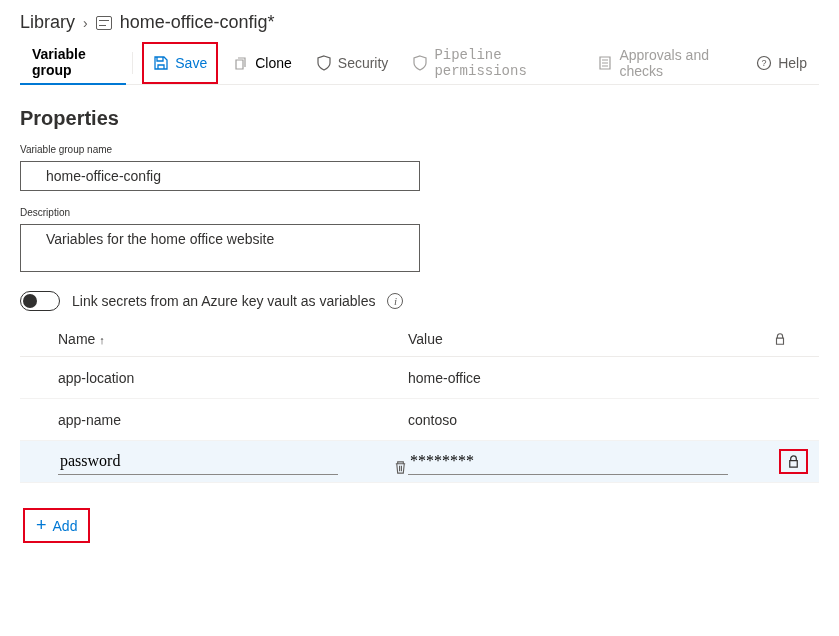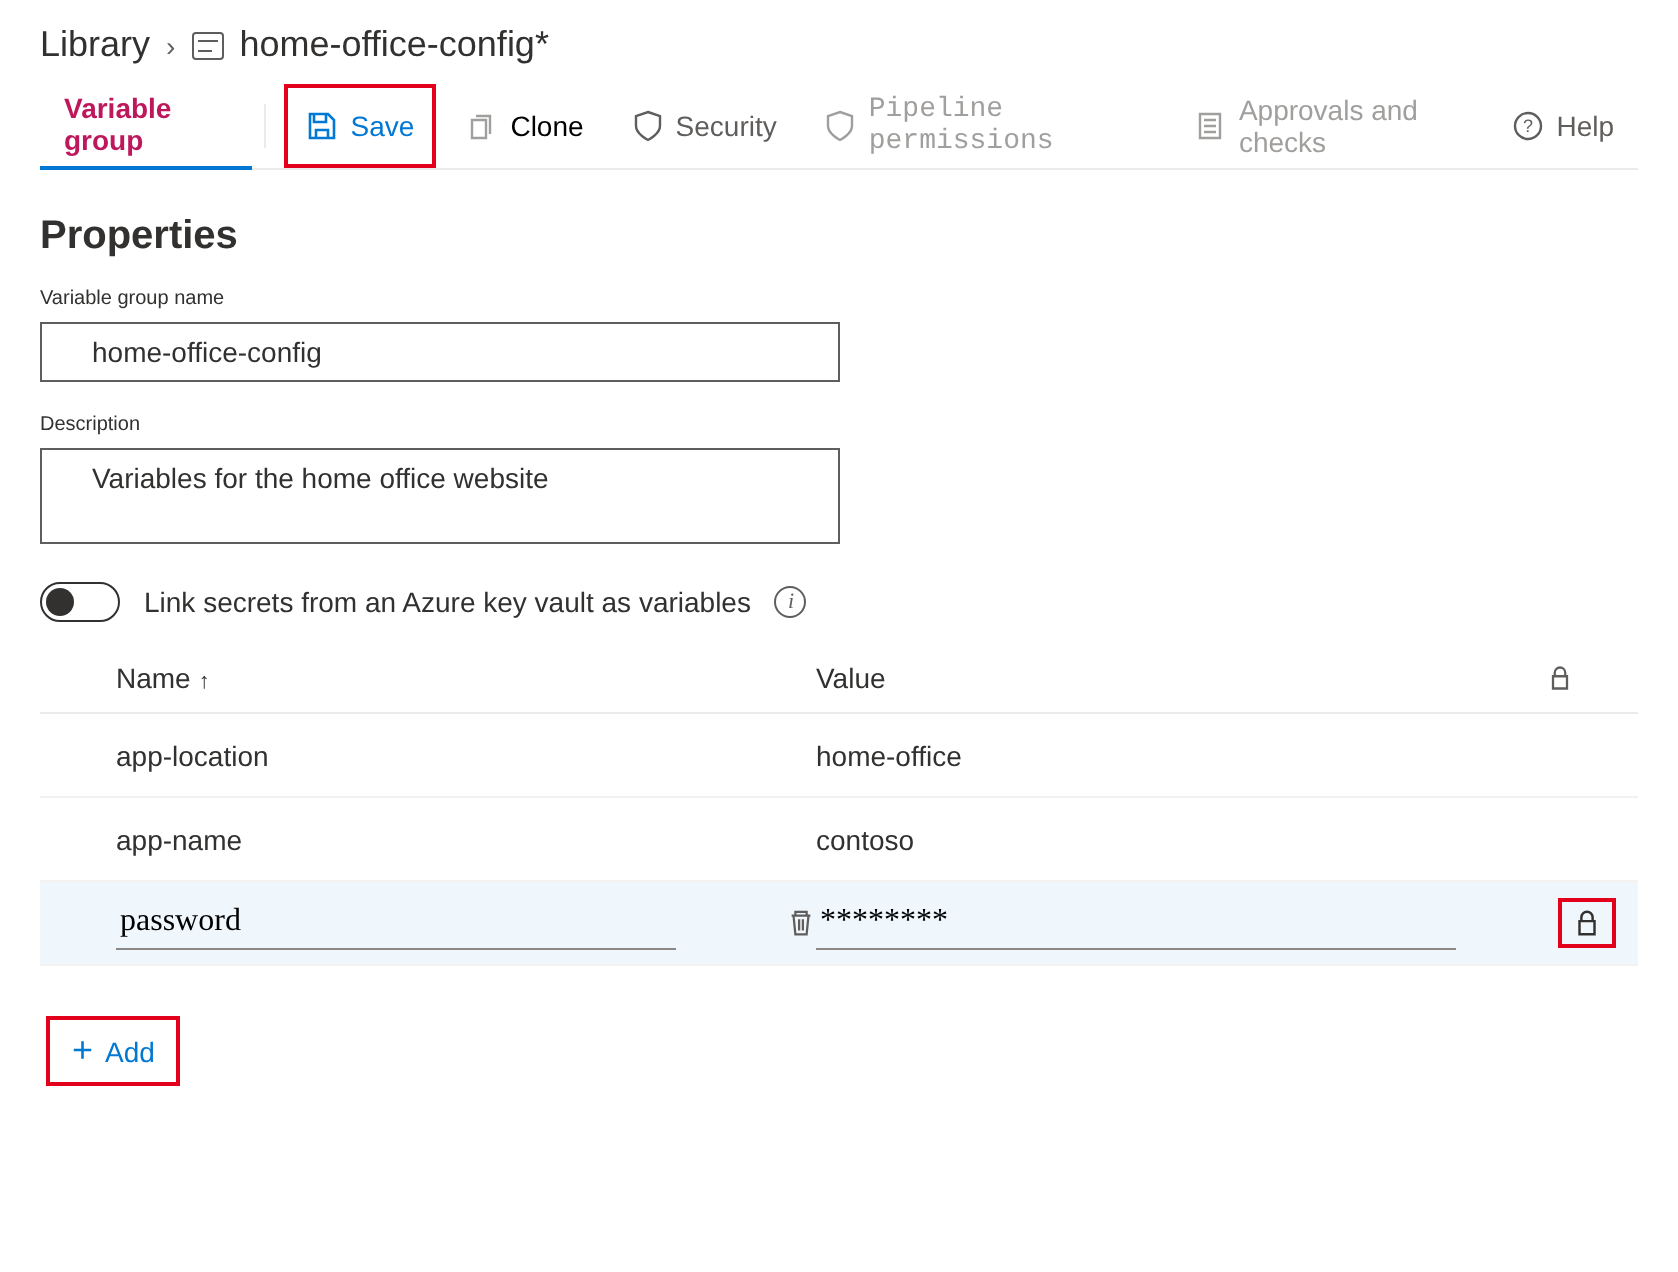--- a/index.html
+++ b/index.html
@@ -45,21 +45,21 @@
   }
   .toolbar .tbtn {
     display: flex; align-items: center; gap: 6px;
     padding: 0 12px;
     height: 44px;
     color: #605e5c;
     cursor: pointer;
     font-size: 14px;
   }
   .toolbar .tbtn.primary {
-    color: #be185d; font-weight: 600;
+    color: #000000; font-weight: 600;
     border-bottom: 2px solid #0078d4;
     padding-bottom: 0; margin-bottom: -1px; justify-content: center;
   }
   .toolbar .divider {
     width: 1px; height: 22px; background: #edebe9; margin: 0 6px;
   }
   .toolbar .icon { width: 16px; height: 16px; display:inline-flex; align-items:center; justify-content:center; }
   .tbtn.save { color: #0078d4; }
   .toolbar .spacer { flex: 1; }
   .highlight-red { outline: 2.5px solid #e3001b; outline-offset: -1px; }
@@ -113,21 +113,21 @@
     font-size: 14px;
   }
   .vars-head .sort { font-size: 11px; margin-left: 4px; }
   .vars-row {
     height: 42px;
     border-bottom: 1px solid #f3f2f1;
   }
   .vars-row.selected {
     background: #eff6fc;
   }
-  .vars-row .namecell { display:flex; align-items:center; justify-content:space-between; }
+  .vars-row .namecell { display:flex; align-items:flex-end; justify-content:space-between; }
   .vars-row .valcell { display:flex; align-items:center; color:#323130; }
   .vars-row input.inline {
     border:none; border-bottom:1px solid #8a8886; background:transparent;
     font-size:16px; padding:4px 2px; width: 280px; outline:none; font-family:Liberation Serif, serif;
   }
   .vars-row .lockcell { display:flex; justify-content:center; }
   .trash { color:#605e5c; cursor:pointer; }
   .lock-highlight {
     padding: 4px 6px;
   }

